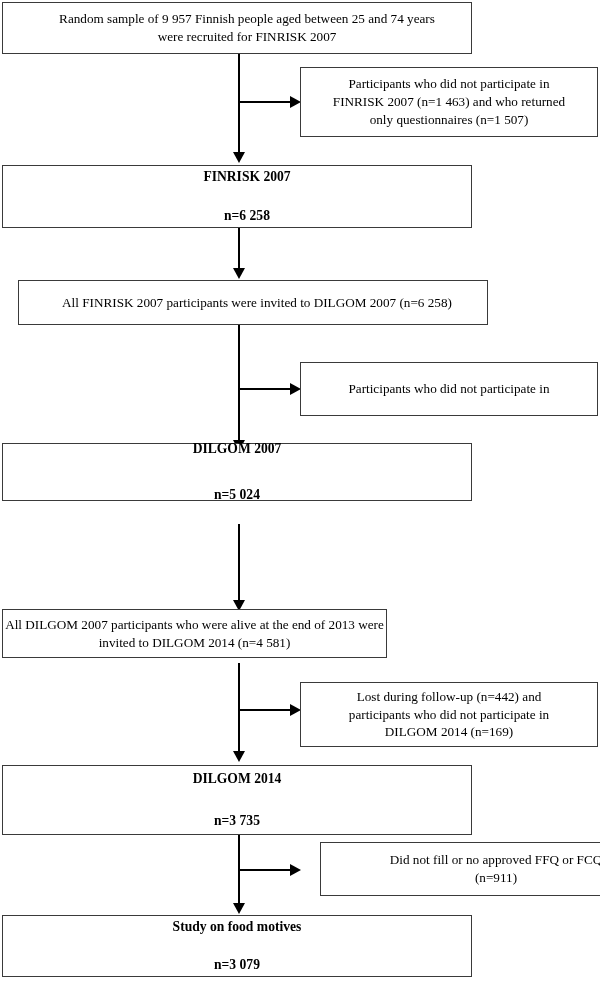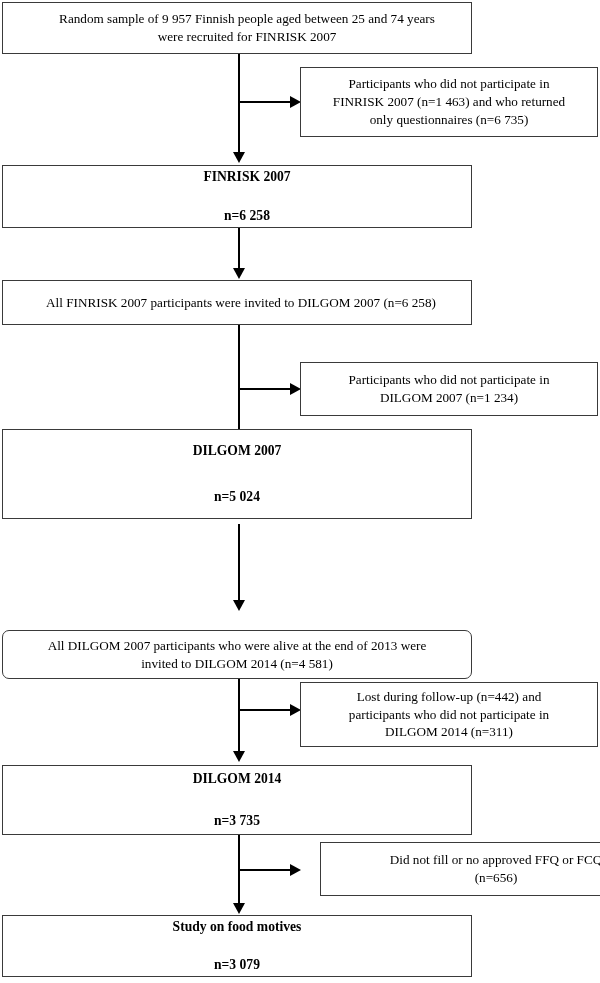--- a/index.html
+++ b/index.html
@@ -105,59 +105,58 @@
   <div class="box" style="left:2px; top:2px; width:470px; height:52px;padding-left:28px;">
     <span class="line">Random sample of 9 957 Finnish people aged between 25 and 74 years</span>
     <span class="line">were recruited for FINRISK 2007</span>
   </div>
 
   <div class="box bold" style="left:2px; top:165px; width:470px; height:63px;padding-left:28px;">
     <span class="line title">FINRISK 2007</span>
     <span class="line count">n=6 258</span>
   </div>
 
-  <div class="box" style="left:2px; top:280px; width:470px; height:45px;padding-left:16px;">
+  <div class="box" style="left:18px; top:280px; width:470px; height:45px;padding-left:16px;">
     <span class="line">All FINRISK 2007 participants were invited to DILGOM 2007 (n=6 258)</span>
   </div>
 
-  <div class="box bold" style="left:2px; top:429px; width:470px; height:90px;gap:8px;">
+  <div class="box bold" style="left:2px; top:443px; width:470px; height:58px;gap:8px;">
     <span class="line title">DILGOM 2007</span>
     <span class="line count">n=5 024</span>
   </div>
 
-  <div class="box" style="left:2px; top:630px; width:470px; height:49px;border-radius:7px;">
+  <div class="box" style="left:2px; top:609px; width:385px; height:49px;">
     <span class="line">All DILGOM 2007 participants who were alive at the end of 2013 were</span>
     <span class="line">invited to DILGOM 2014 (n=4 581)</span>
   </div>
 
   <div class="box bold" style="left:2px; top:765px; width:470px; height:70px;justify-content:space-between;">
     <span class="line title">DILGOM 2014</span>
     <span class="line count">n=3 735</span>
   </div>
 
   <div class="box bold" style="left:2px; top:915px; width:470px; height:62px;text-align:right;">
     <span class="line title">Study on food motives</span>
     <span class="line count">n=3 079</span>
   </div>
 
   <div class="box" style="left:300px; top:67px; width:298px; height:70px;">
     <span class="line">Participants who did not participate in</span>
     <span class="line">FINRISK 2007 (n=1 463) and who returned</span>
-    <span class="line">only questionnaires (n=6 735)</span>
+    <span class="line">only questionnaires (n=1 507)</span>
   </div>
 
   <div class="box" style="left:300px; top:362px; width:298px; height:54px;">
     <span class="line">Participants who did not participate in</span>
-    <span class="line">DILGOM 2007 (n=1 234)</span>
   </div>
 
   <div class="box" style="left:300px; top:682px; width:298px; height:65px;">
     <span class="line">Lost during follow-up (n=442) and</span>
     <span class="line">participants who did not participate in</span>
-    <span class="line">DILGOM 2014 (n=311)</span>
+    <span class="line">DILGOM 2014 (n=169)</span>
   </div>
 
   <div class="box" style="left:312px; top:842px; width:352px; height:54px;margin-left:8px;">
     <span class="line">Did not fill or no approved FFQ or FCQ</span>
-    <span class="line">(n=656)</span>
+    <span class="line">(n=911)</span>
   </div>
 
 </div>
 
 </body></html>

